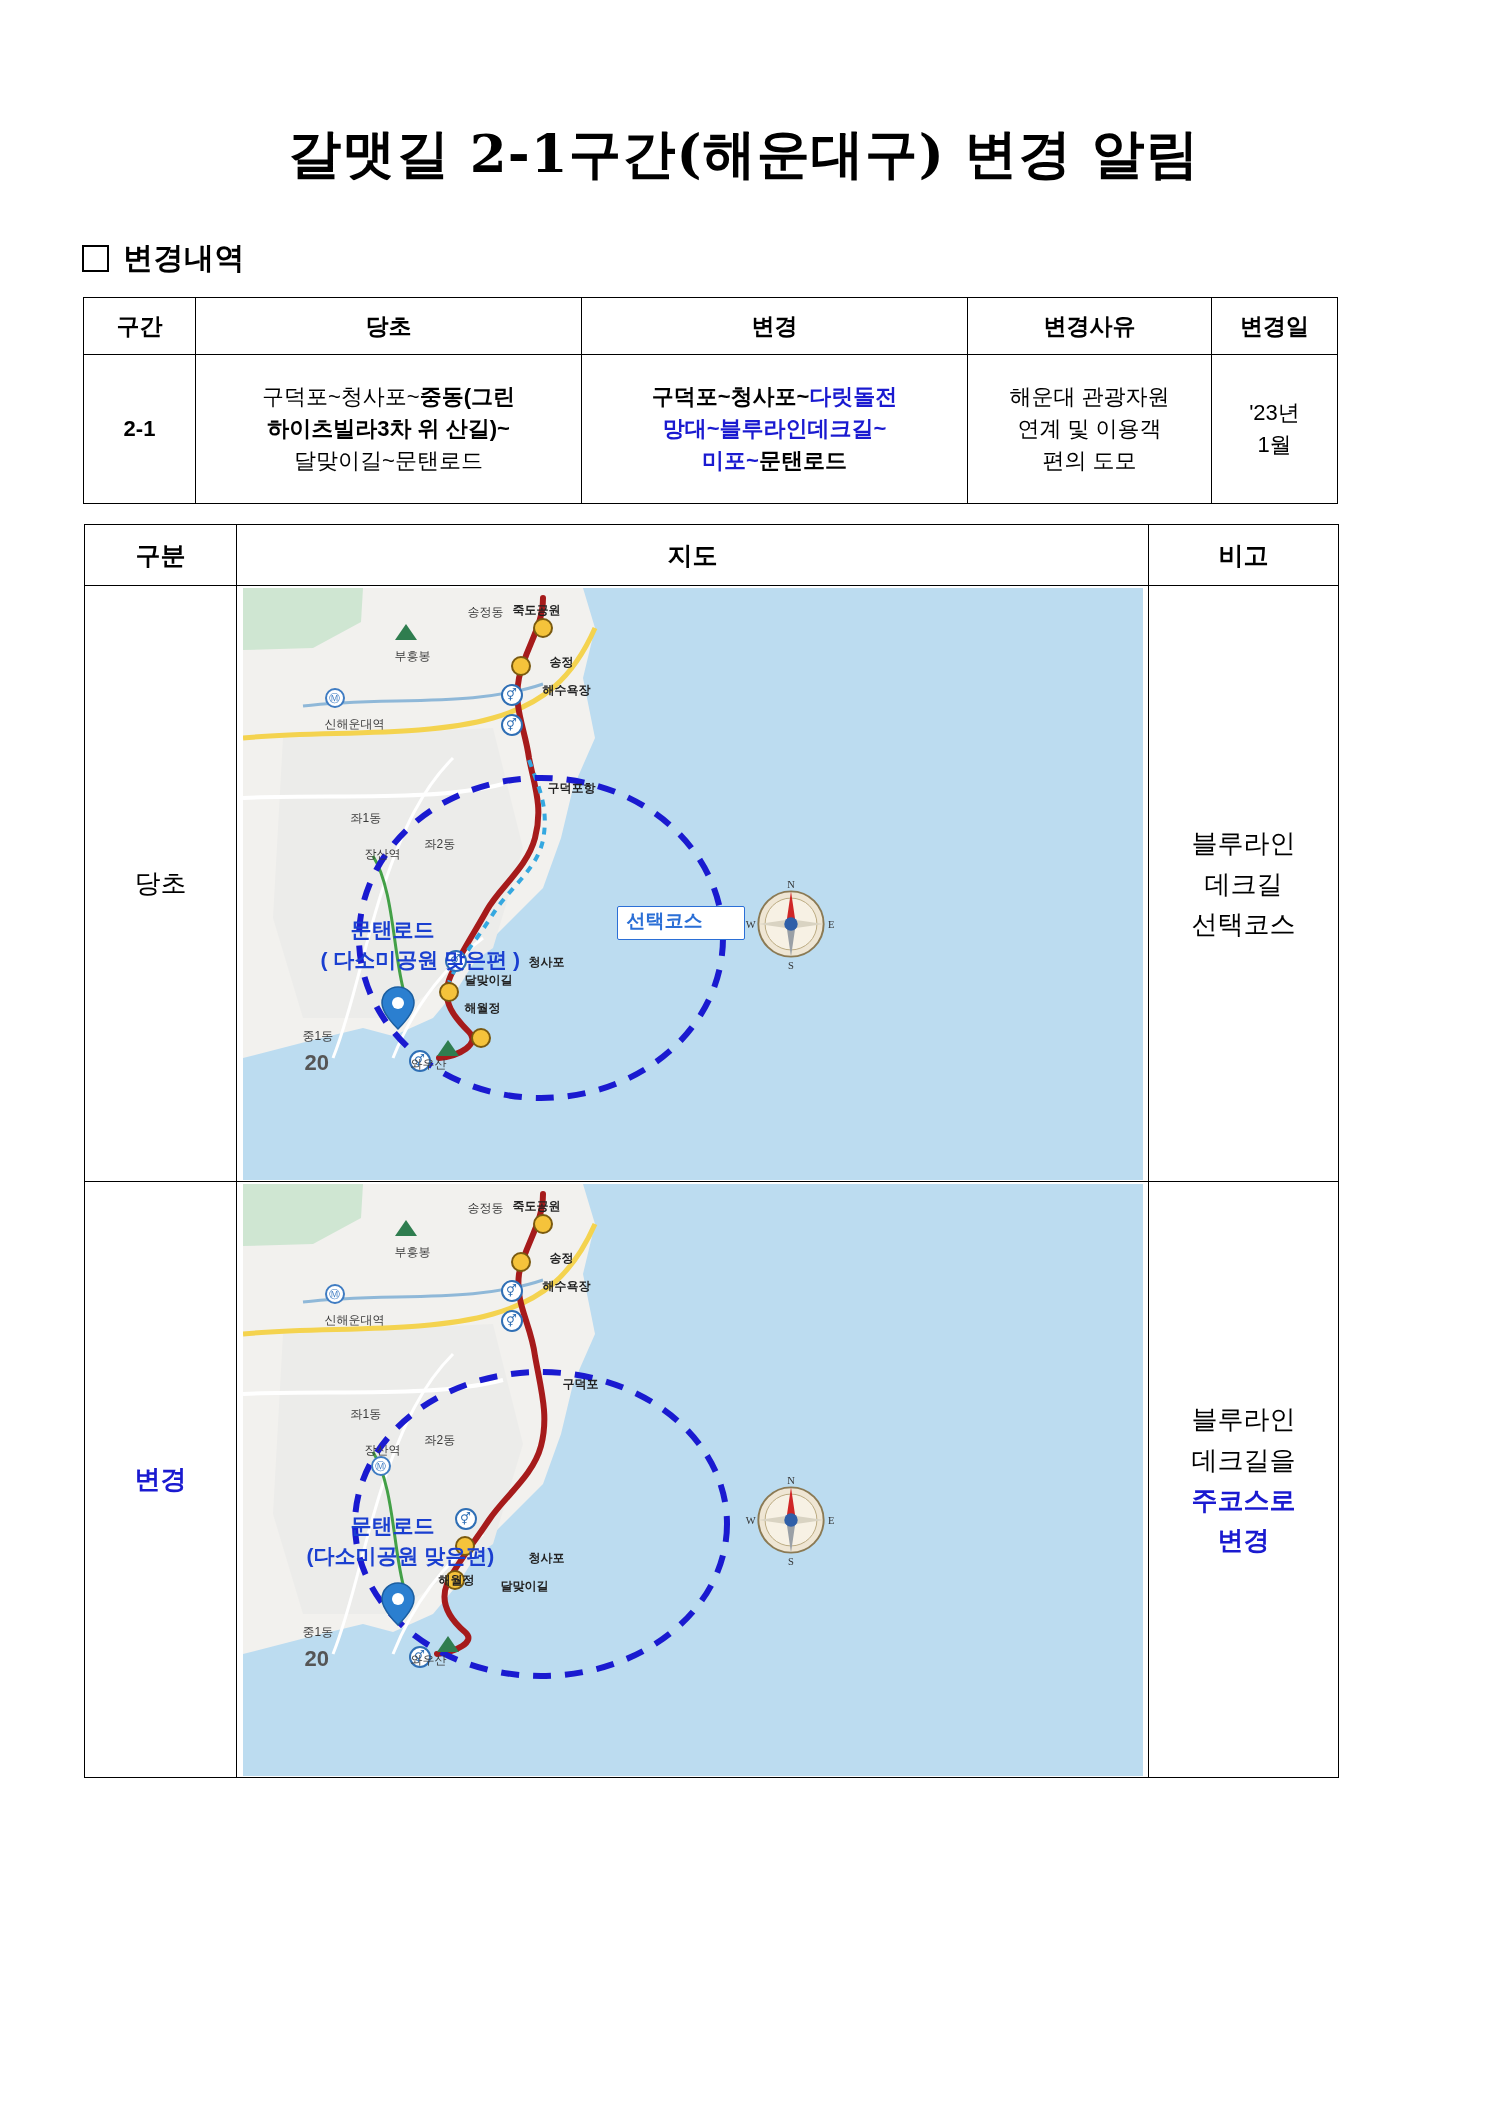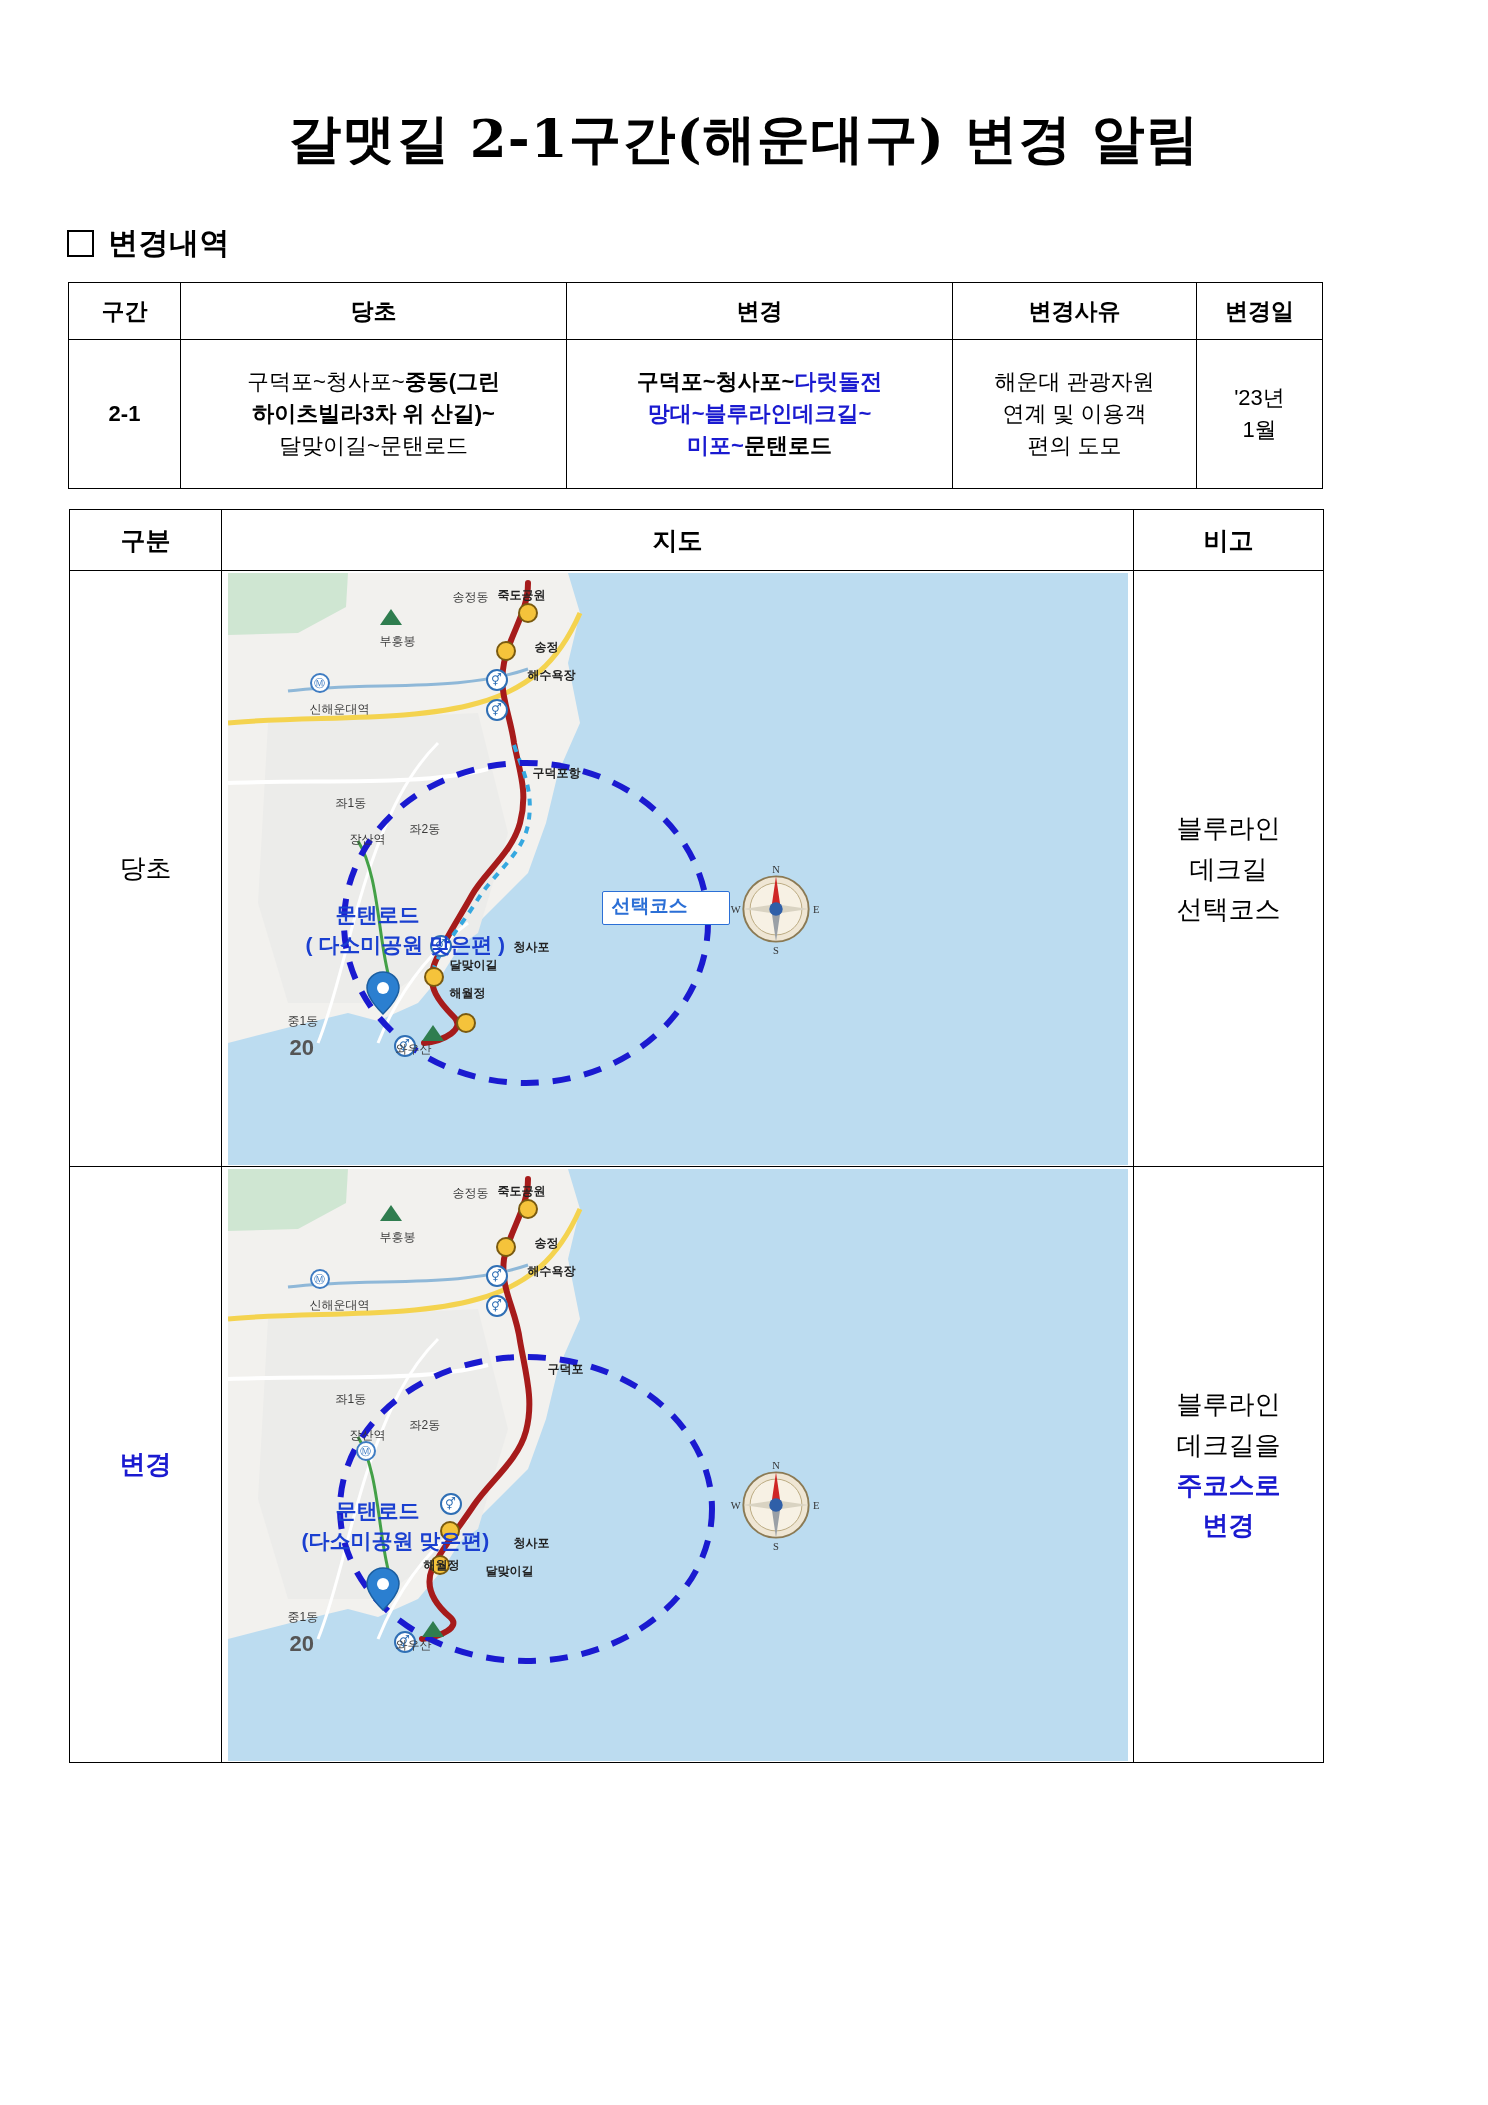--- a/index.html
+++ b/index.html
@@ -12,21 +12,21 @@
     height: 2105px;
     font-family: "Liberation Sans", sans-serif;
     color: #000000;
     position: relative;
     overflow: hidden;
   }
   .page {
     position: relative;
     width: 1488px;
     height: 2105px;
-    padding: 1px;
+    padding: 16px;
     box-sizing: border-box;
   }
   .doc-title {
     text-align: center;
     font-family: "DejaVu Serif", serif;
     font-size: 53px;
     font-weight: bold;
     letter-spacing: 1px;
     margin: 0;
     padding-top: 108px;
@@ -432,21 +432,21 @@
             <span class="map-label dark" style="left:320px; top:192px;">구덕포</span>
             <span class="map-label" style="left:108px; top:222px;">좌1동</span>
             <span class="map-label" style="left:182px; top:248px;">좌2동</span>
             <span class="map-label" style="left:122px; top:258px;">장산역</span>
             <span class="map-label dark" style="left:286px; top:366px;">청사포</span>
             <span class="map-label dark" style="left:258px; top:394px;">달맞이길</span>
             <span class="map-label dark" style="left:196px; top:388px;">해월정</span>
             <span class="map-label" style="left:168px; top:468px;">와우산</span>
             <span class="map-label" style="left:60px; top:440px;">중1동</span>
             <span class="map-label blue-big" style="left:108px; top:328px;">문탠로드</span>
-            <span class="map-label blue-big" style="left:74px; top:358px;text-align:right;">(다소미공원 맞은편)</span>
+            <span class="map-label blue-big" style="left:64px; top:358px;text-align:right;">(다소미공원 맞은편)</span>
             <span class="map-label num" style="left:62px; top:462px;">20</span>
           </div>
         </td>
         <td class="bigo-cell">
           <span class="nowrap-line">블루라인</span>
           <span class="nowrap-line">데크길을</span>
           <span class="nowrap-line blue">주코스로</span>
           <span class="nowrap-line blue">변경</span>
         </td>
       </tr>

